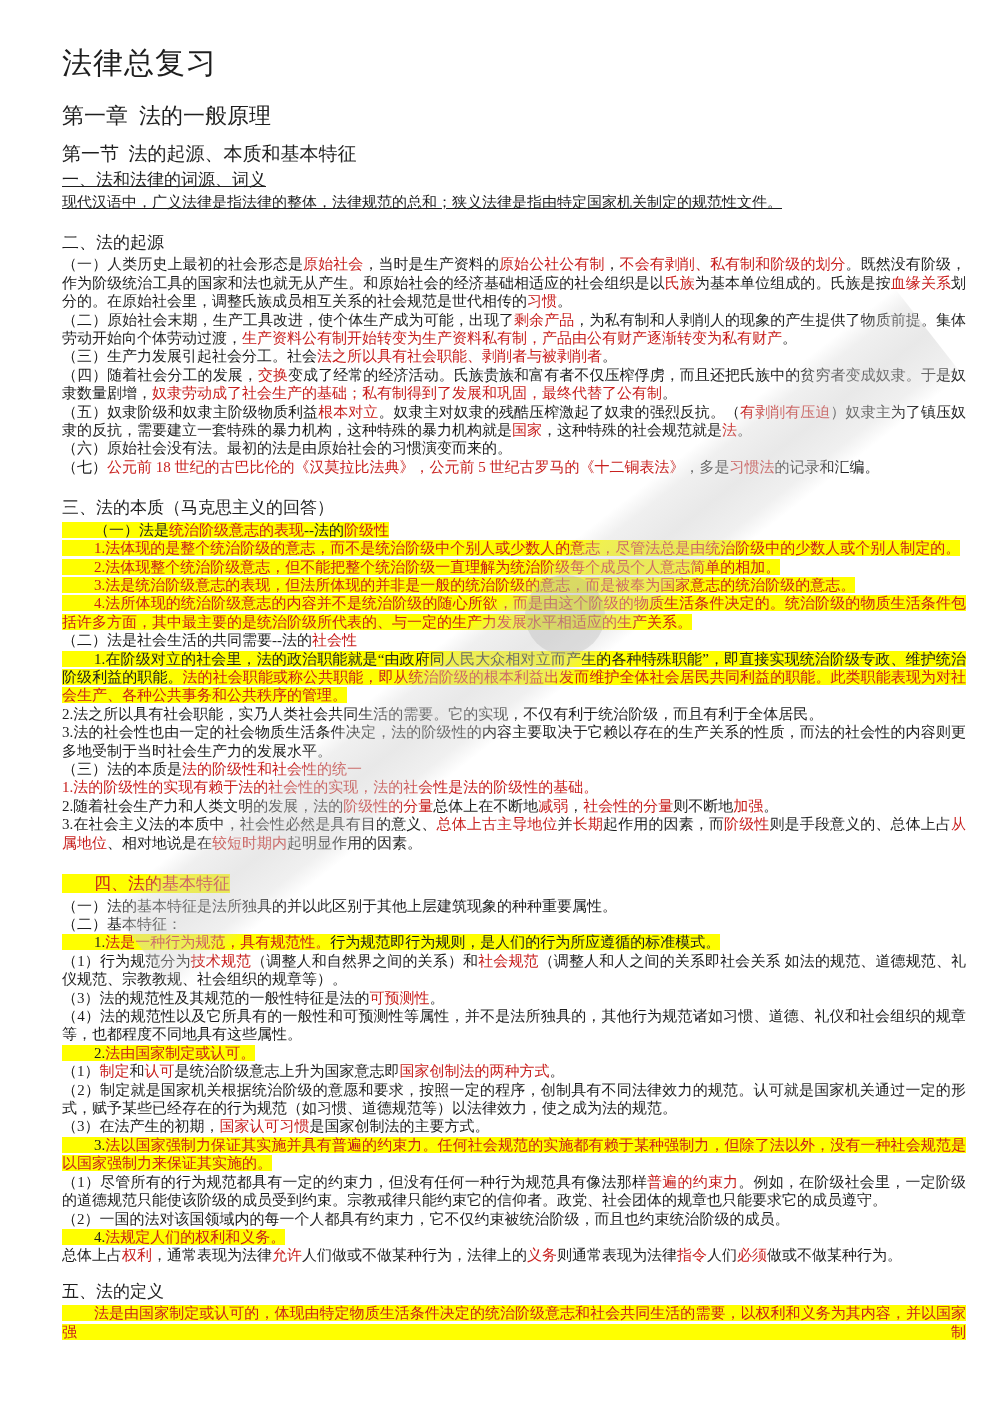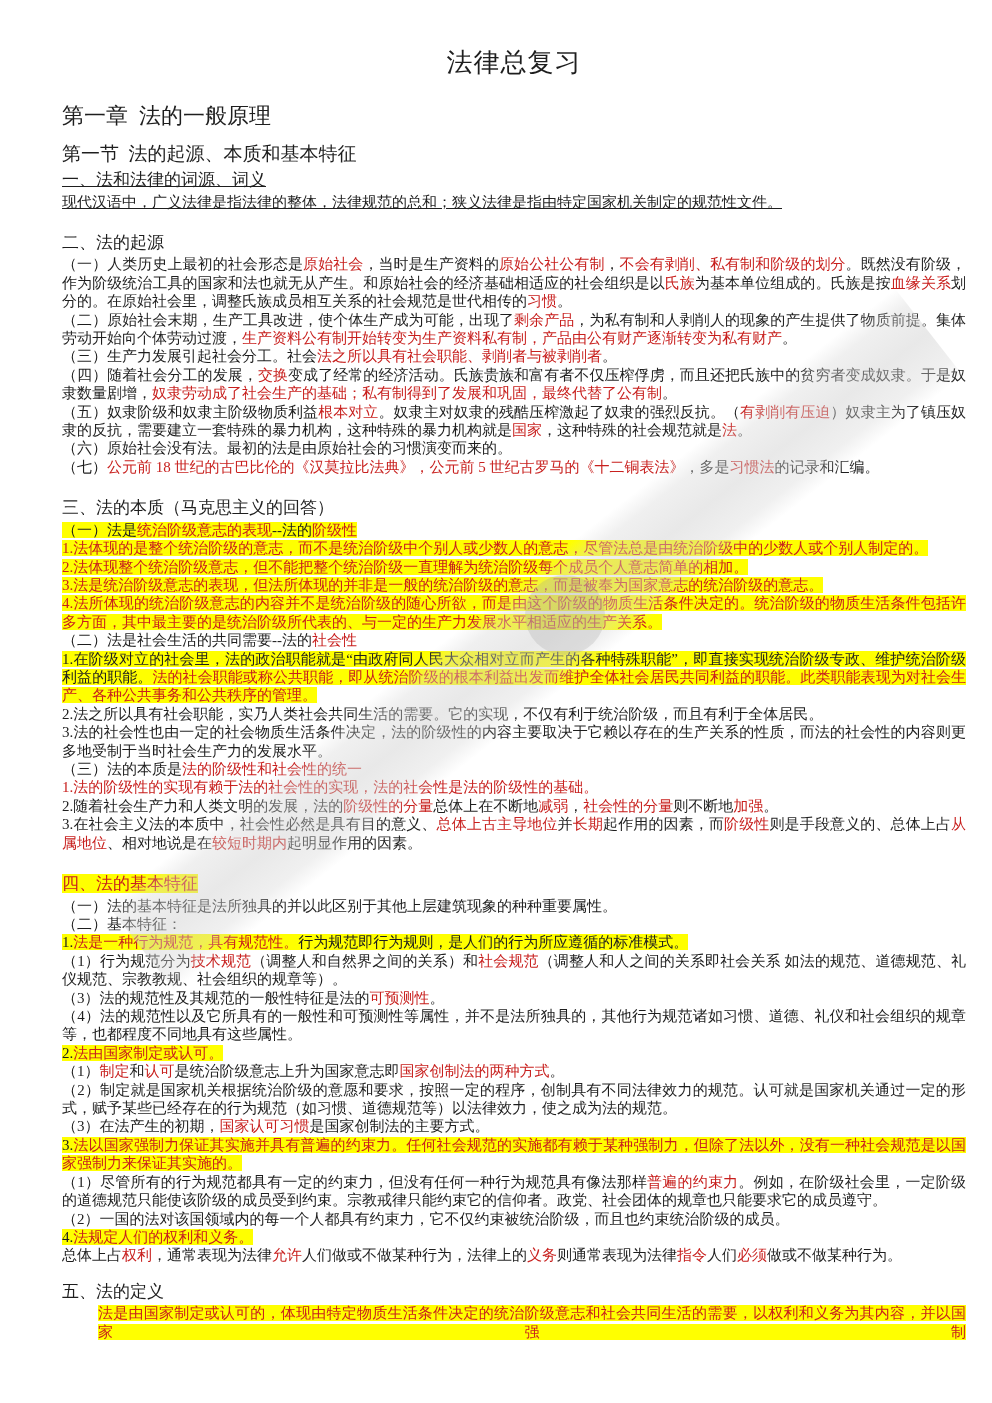--- a/index.html
+++ b/index.html
@@ -21,24 +21,24 @@
       color: var(--text);
     }
     #doc {
       position: absolute;
       left: 62px;
       top: 0;
       width: 904px;
     }
     .doc-title {
       margin: 46px 0 0 0;
-      font-size: 26px;
+      font-size: 30px;
       line-height: 34px;
       font-weight: normal;
-      text-align: center;
+      text-align: left;
       letter-spacing: 1px;
     }
     .chapter-heading {
       margin: 21px 0 0 0;
       font-size: 22px;
       line-height: 30px;
       font-weight: normal;
       white-space: pre;
     }
     .section-heading {
@@ -55,22 +55,22 @@
       font-size: 17px;
       line-height: 22px;
       margin-bottom: 1.5px;
     }
     .part p {
       margin: 0;
       font-size: 15px;
       line-height: 18.4px;
       text-align: justify;
     }
-    .part:last-child p:last-child { text-align-last: justify; margin-left: 36px; }
-    .hl { background: var(--hl); }
+    .part:last-child p:last-child { text-align-last: justify; }
+    .hl { background: var(--hl); padding-left: 32px; }
     .red { color: var(--red); }
     .watermark {
       position: absolute;
       left: 35px;
       top: 585px;
       width: 1000px;
       height: 110px;
       transform: rotate(-38deg);
       background: linear-gradient(to bottom,
         rgba(225,225,225,0) 0%,

